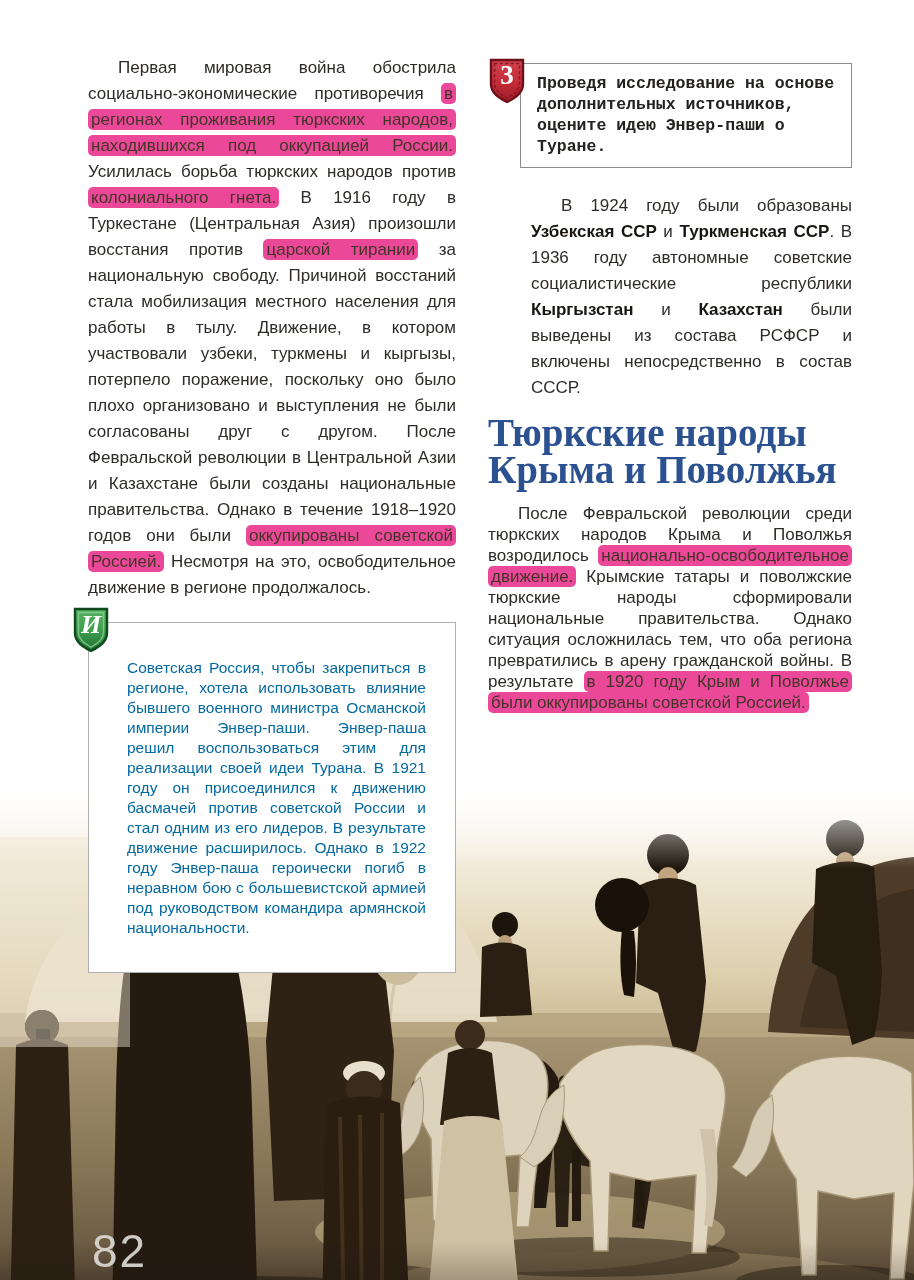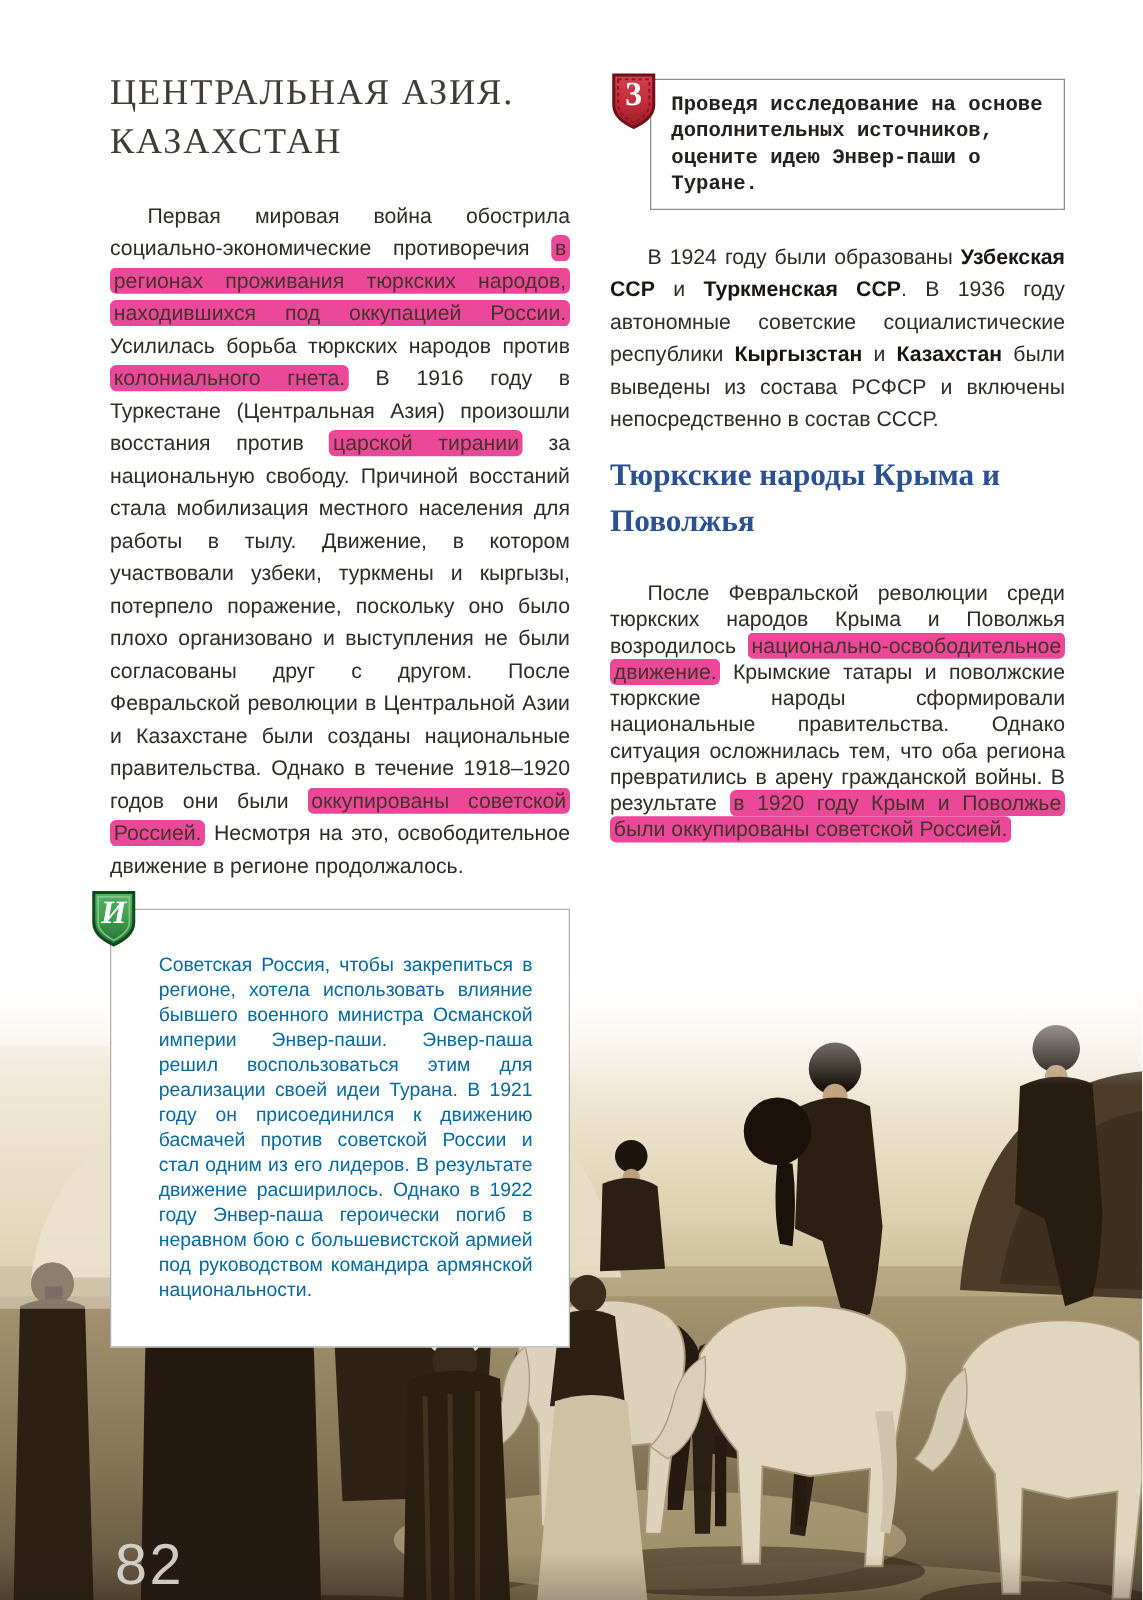--- a/index.html
+++ b/index.html
@@ -52,46 +52,42 @@
   .task-box{
     position:relative;margin-left:32px;width:332px;box-sizing:border-box;
     background:#ffffff;border:1px solid #8f8d89;
     padding:9px 12px 10px 16px;
   }
   .task-box .box-text{
     margin:0;font-weight:700;font-size:16.5px;line-height:21px;color:#242220;font-family:Liberation Mono, monospace;
   }
   .badge-red{left:-33px;top:-6px;}
 
-  .col-right .r1{margin-top:25px;}
+  .col-right .r1{margin-top:25px;margin-left:43px;}
   h2.section-title{
-    margin:13px 0 28px 0;
+    margin:13px 0 15px 0;
     font-family:"Liberation Serif",serif;font-weight:700;
-    font-size:25px;line-height:37px;color:#2b5191;
+    font-size:39px;line-height:37px;color:#2b5191;
   }
   .col-right .r3{line-height:21px;}
 
   
   .photo{position:absolute;left:0;top:777px;width:914px;height:545px;z-index:1;}
   .photo svg{display:block;width:914px;height:545px;}
   .page-number{
     position:absolute;left:92px;bottom:44px;z-index:3;
     font-size:46px;font-weight:400;color:#dbd9d3;opacity:.92;letter-spacing:2px;
   }
 </style>
 </head>
 <body>
 
 <div class="page">
 
   <div class="col-left">
-    <h1 class="page-title">
-      <span>ЦЕНТРАЛЬНАЯ АЗИЯ.</span><br>
-      <span>КАЗАХСТАН</span>
-    </h1>
 
     <p class="body-p indent"><span>Первая мировая война обострила социально-экономические противоречия </span><span class="hl">в регионах проживания тюркских народов, находившихся под оккупацией России.</span><span> Усилилась борьба тюркских народов против </span><span class="hl">колониального гнета.</span><span> В 1916 году в Туркестане (Центральная Азия) произошли восстания против </span><span class="hl">царской тирании</span><span> за национальную свободу. Причиной восстаний стала мобилизация местного населения для работы в тылу. Движение, в котором участвовали узбеки, туркмены и кыргызы, потерпело поражение, поскольку оно было плохо организовано и выступления не были согласованы друг с другом. После Февральской революции в Центральной Азии и Казахстане были созданы национальные правительства. Однако в течение 1918–1920 годов они были </span><span class="hl">оккупированы советской Россией.</span><span> Несмотря на это, освободительное движение в регионе продолжалось.</span></p>
 
     <div class="info-box">
       <div class="badge badge-green">
         <svg viewBox="0 0 38 46">
           <defs>
             <linearGradient id="gGreen" x1="0" y1="0" x2="0" y2="1">
               <stop offset="0" stop-color="#57b263"></stop>
               <stop offset="0.5" stop-color="#3f9e4e"></stop>

